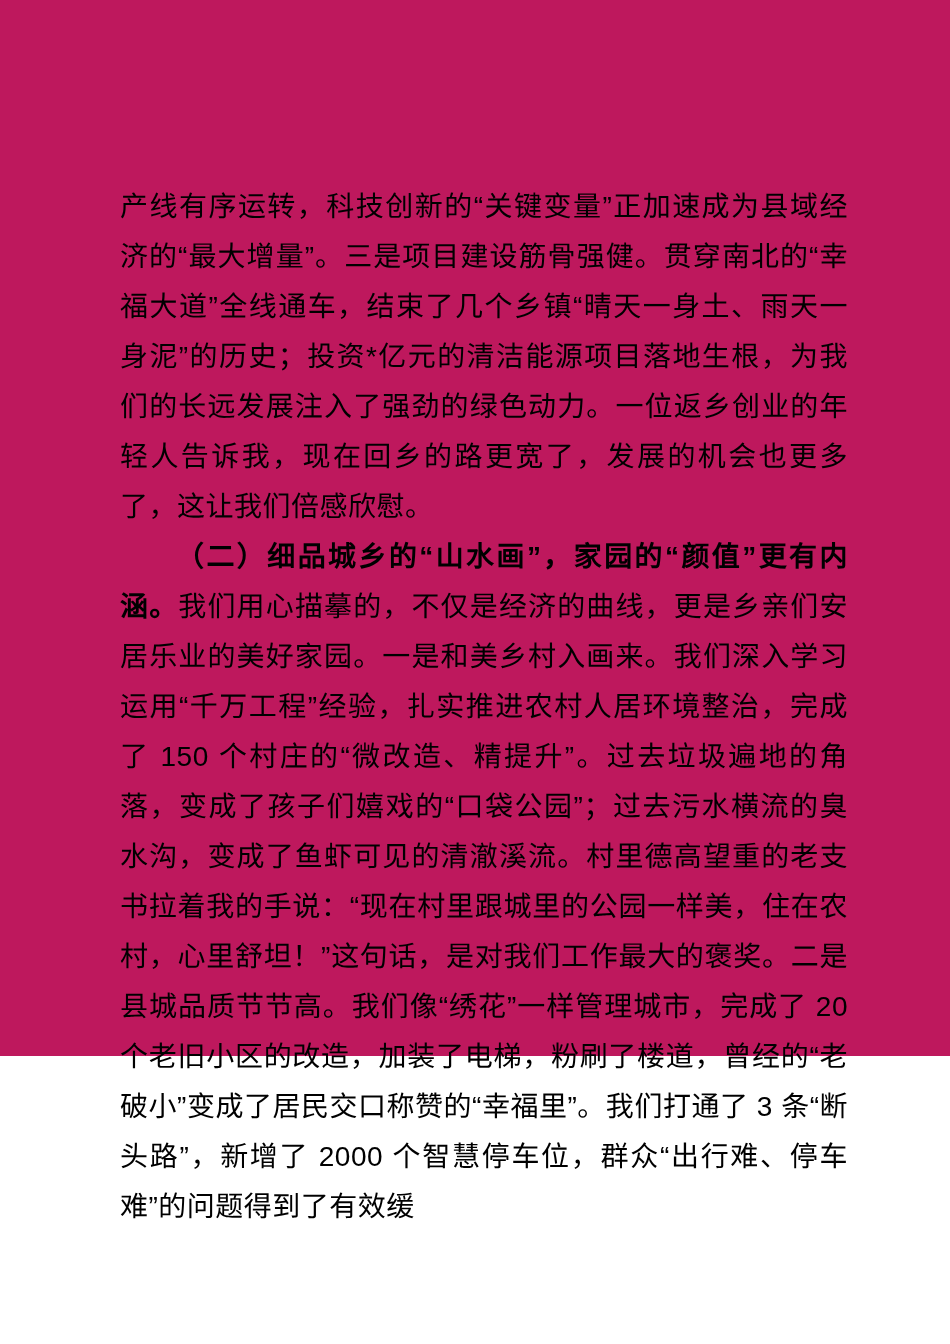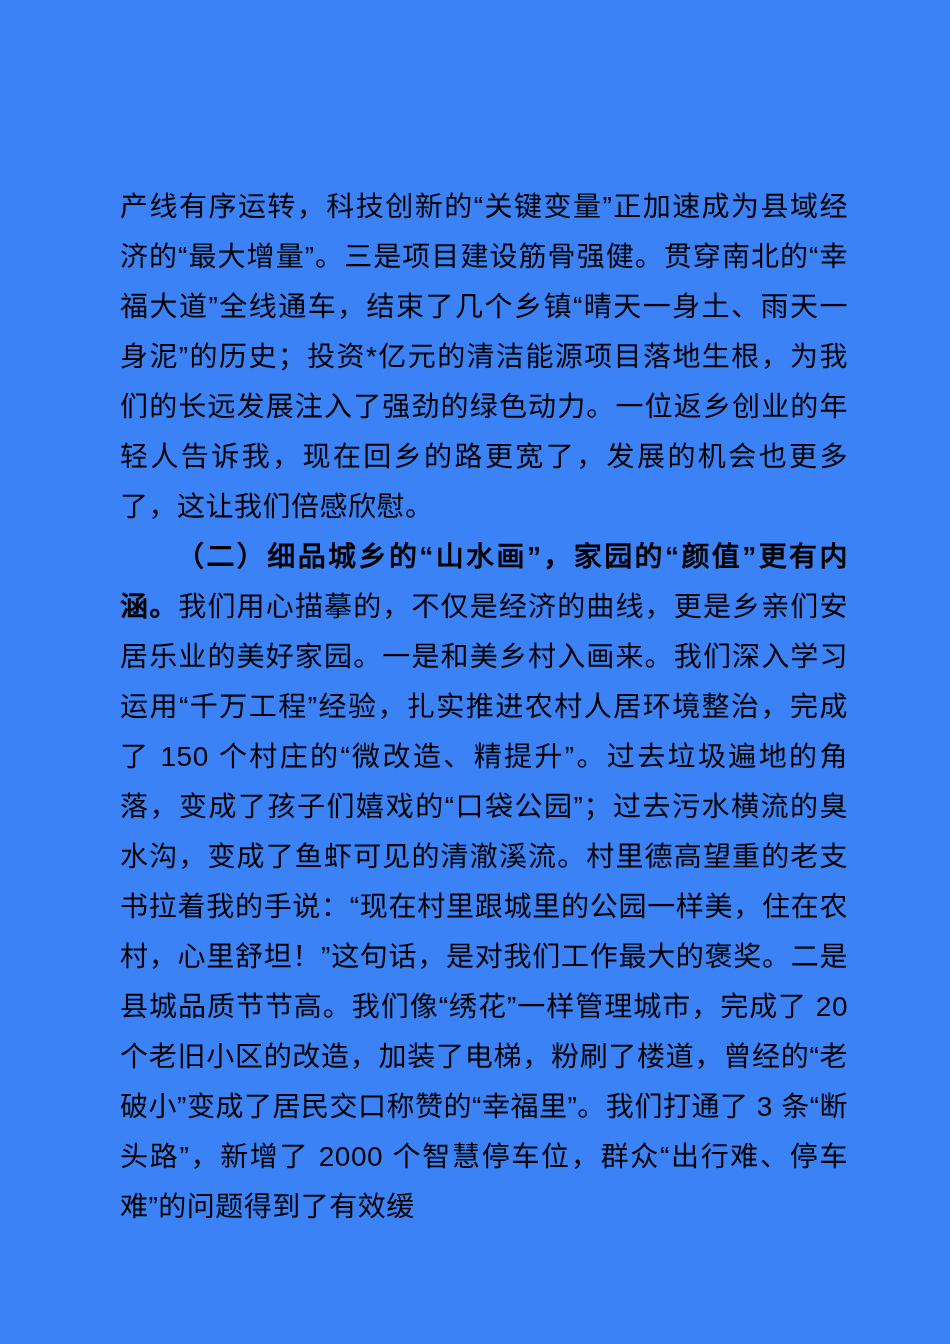--- a/index.html
+++ b/index.html
@@ -9,22 +9,22 @@
   }
   body {
     width: 950px;
     height: 1344px;
     overflow: hidden;
     font-family: "Liberation Sans", "DejaVu Sans", sans-serif;
   }
   .page {
     box-sizing: border-box;
     width: 950px;
-    height: 1344px;
-    background: #3b82f6;
+    height: 1056px;
+    background: #be185d;
     padding: 182px 102px 0 120px;
   }
   .doc-body p {
     margin: 0;
     padding: 0;
     font-size: 28px;
     line-height: 50px;
     color: #000000;
     text-align: justify;
     text-justify: inter-ideograph;

